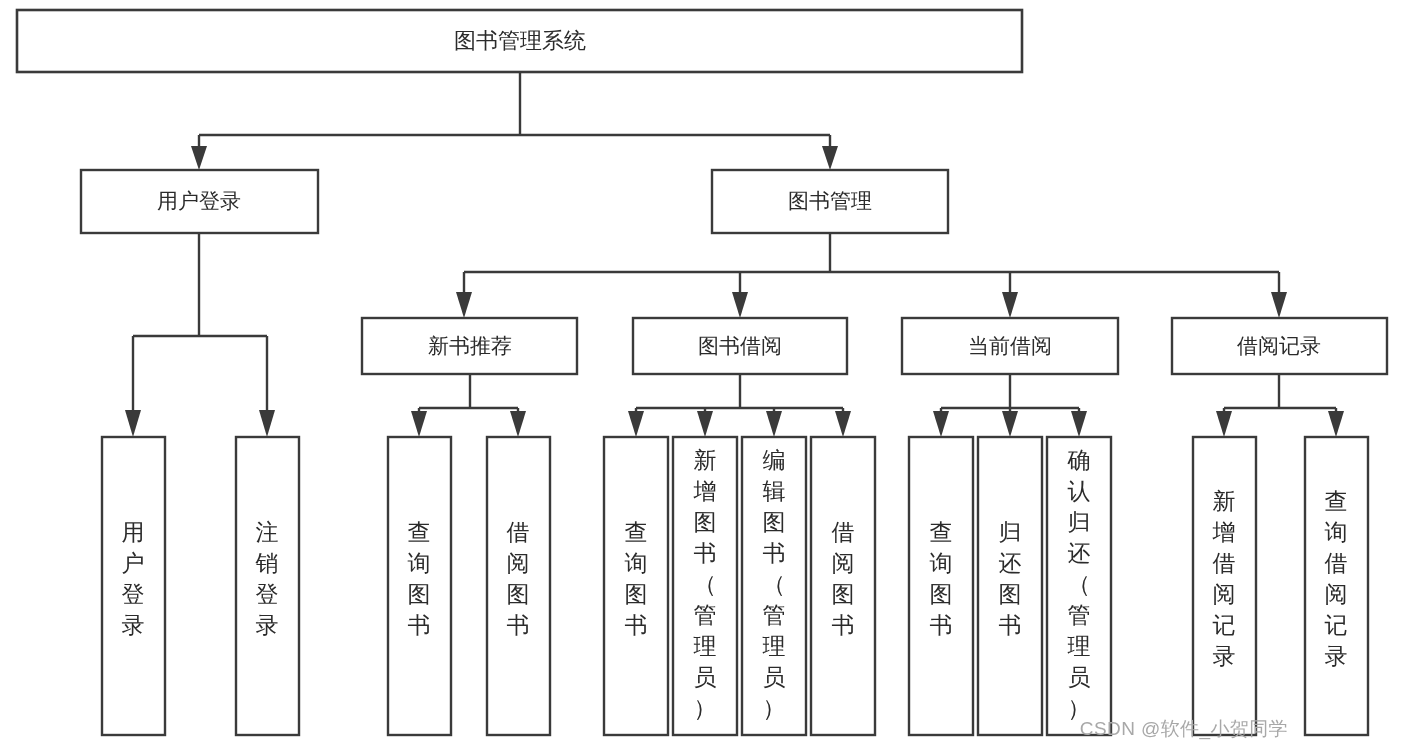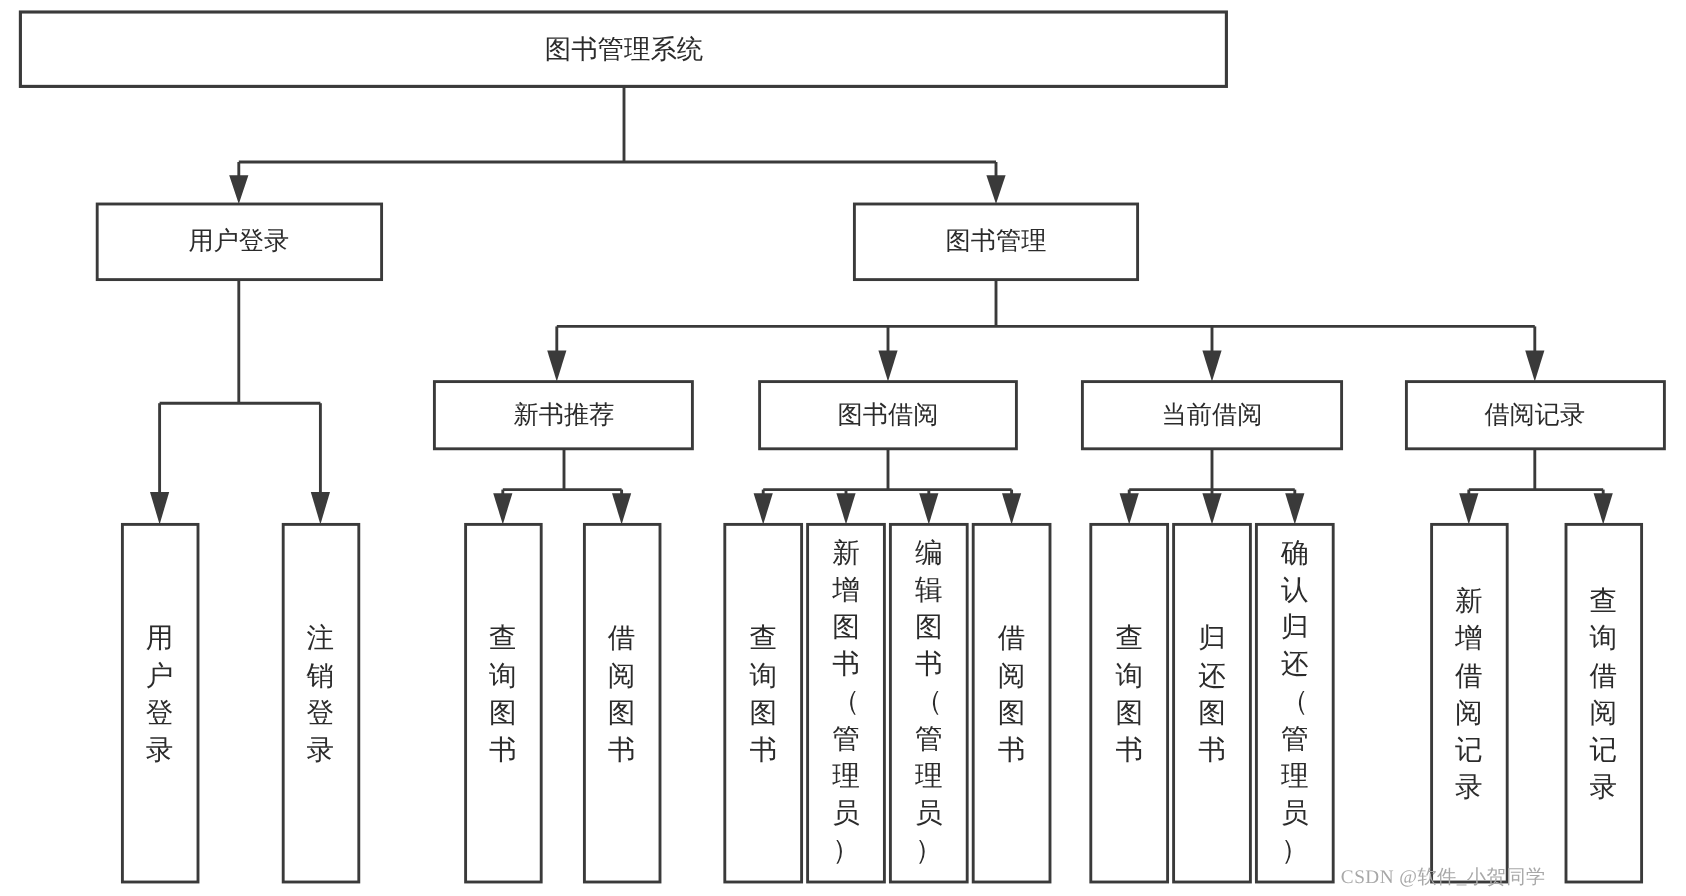--- a/index.html
+++ b/index.html
@@ -59,22 +59,22 @@
   .vlabel {
     fill: #2b2b2b;
     font-family: "DejaVu Sans", "Liberation Sans", sans-serif;
     font-size: 23px;
     text-anchor: middle;
   }
   .watermark {
     position: absolute;
     right: 8px;
     bottom: 5px;
-    font-family: Liberation Serif, serif;
-    font-size: 16px;
+    font-family: Liberation Sans, sans-serif;
+    font-size: 19px;
     color: #a8a8a8;
     letter-spacing: 0.4px;
     white-space: nowrap;
     user-select: none;
   }
 </style>
 </head>
 <body>
 
 <div id="diagram-root">

